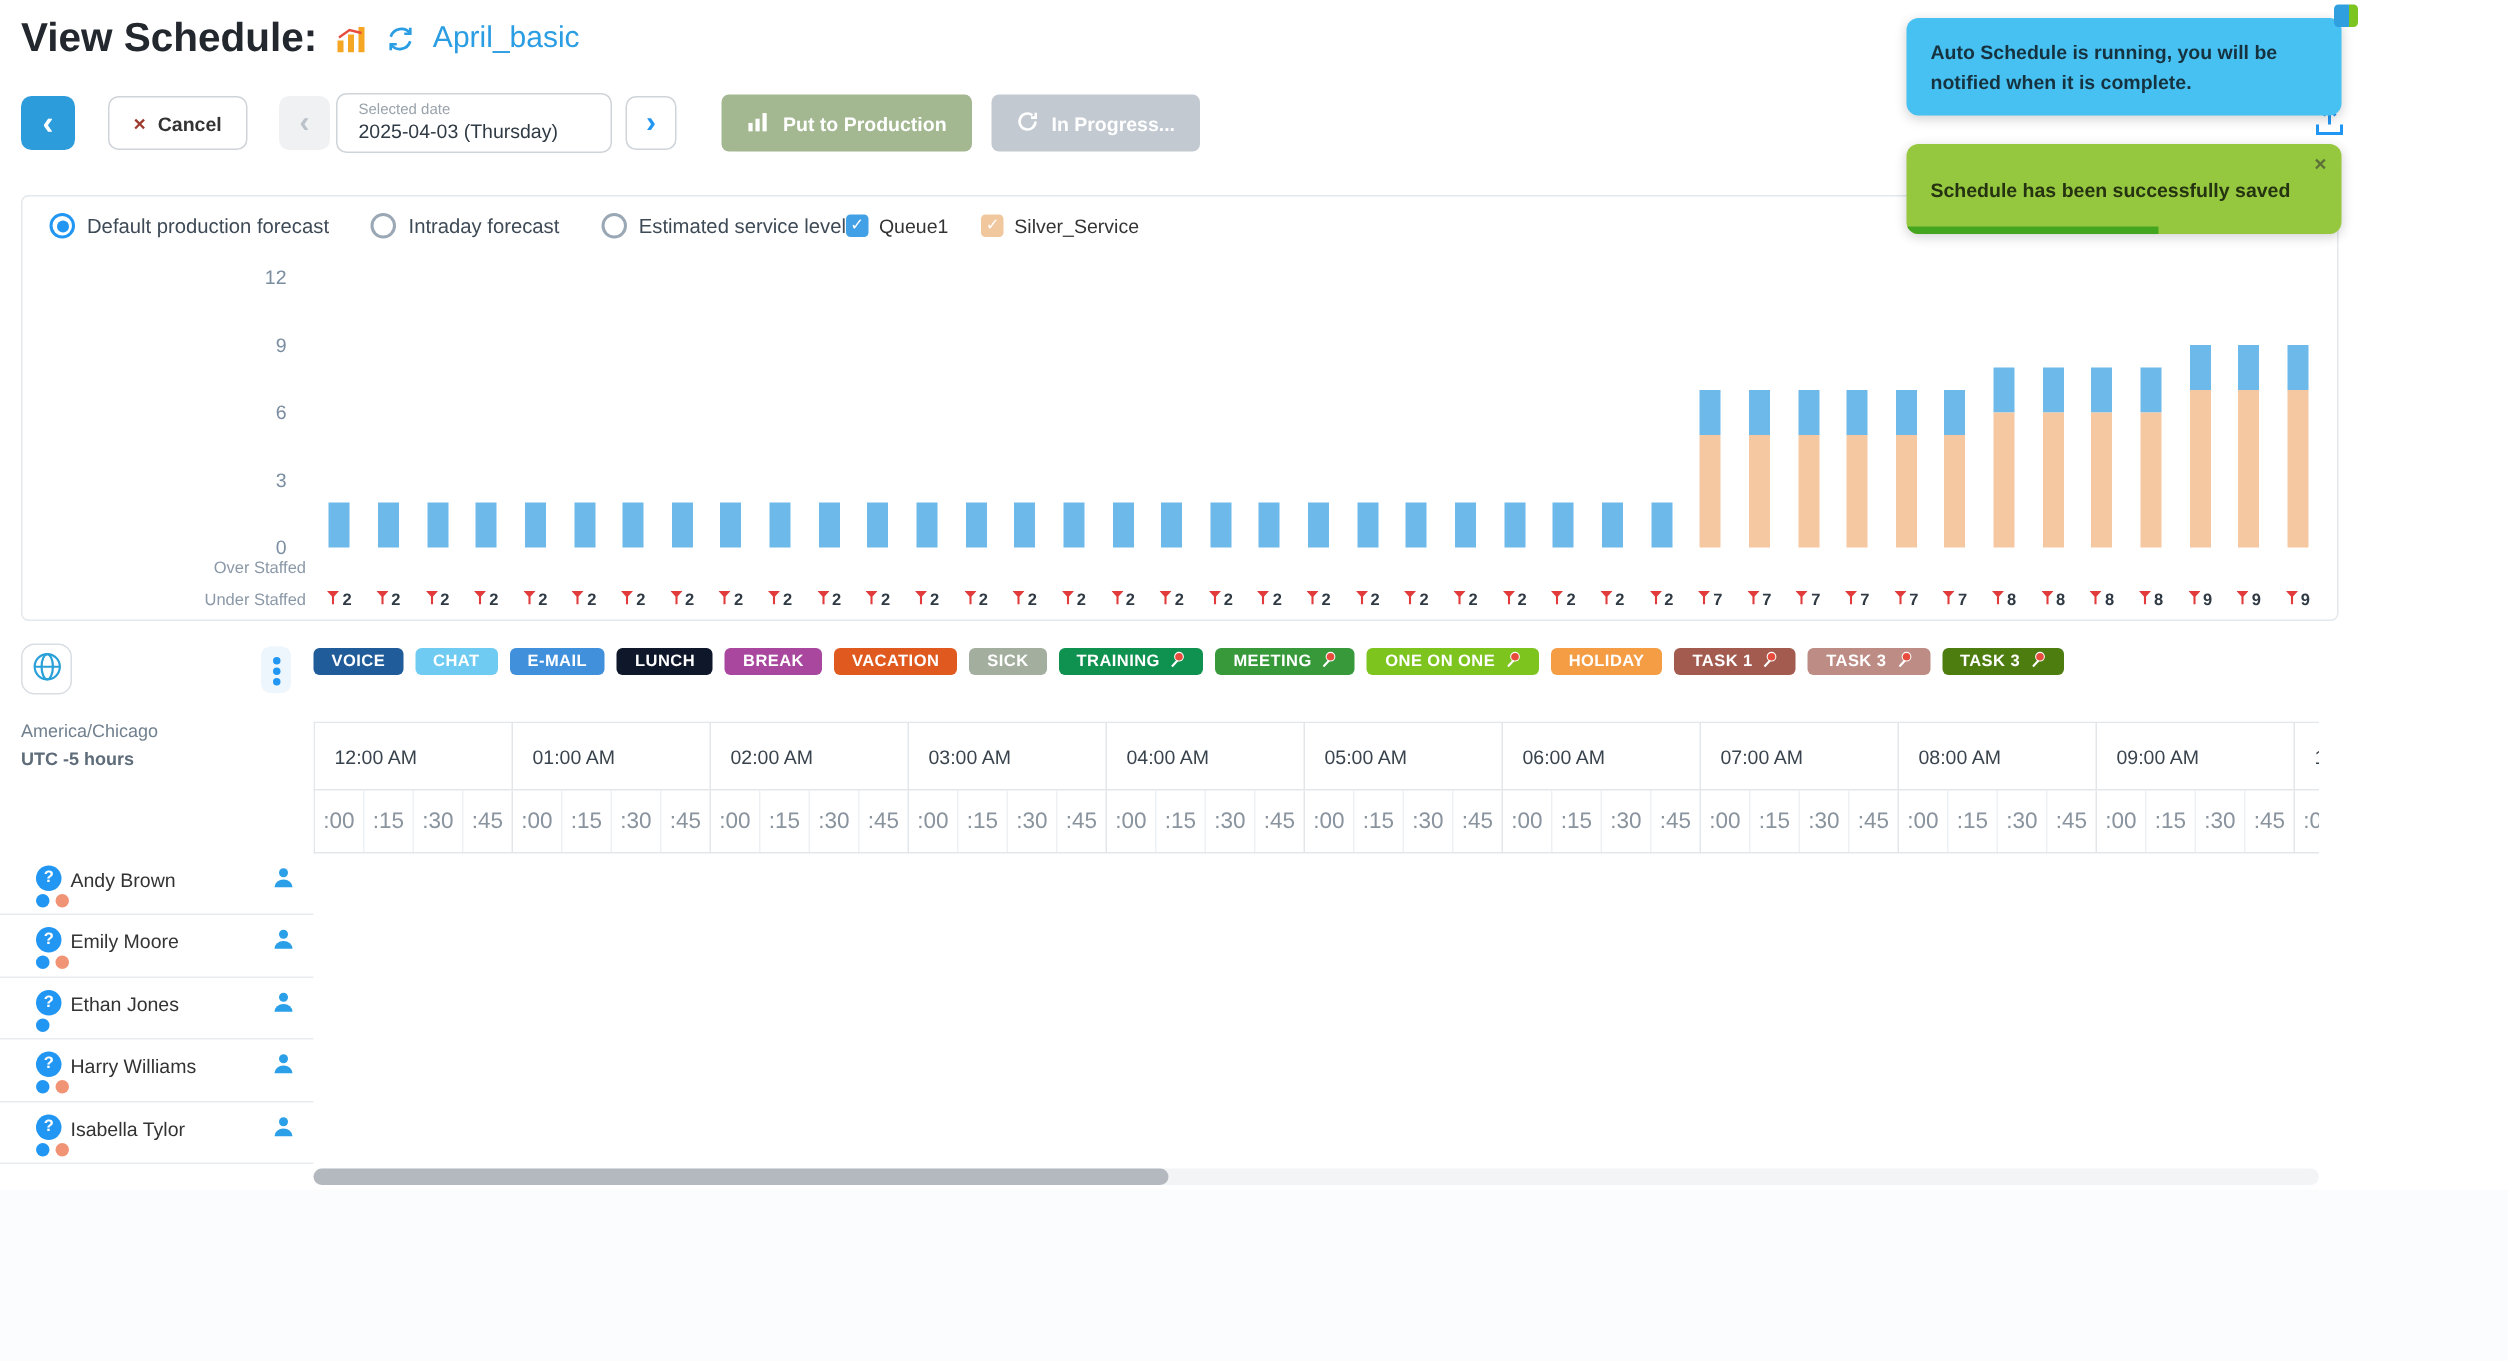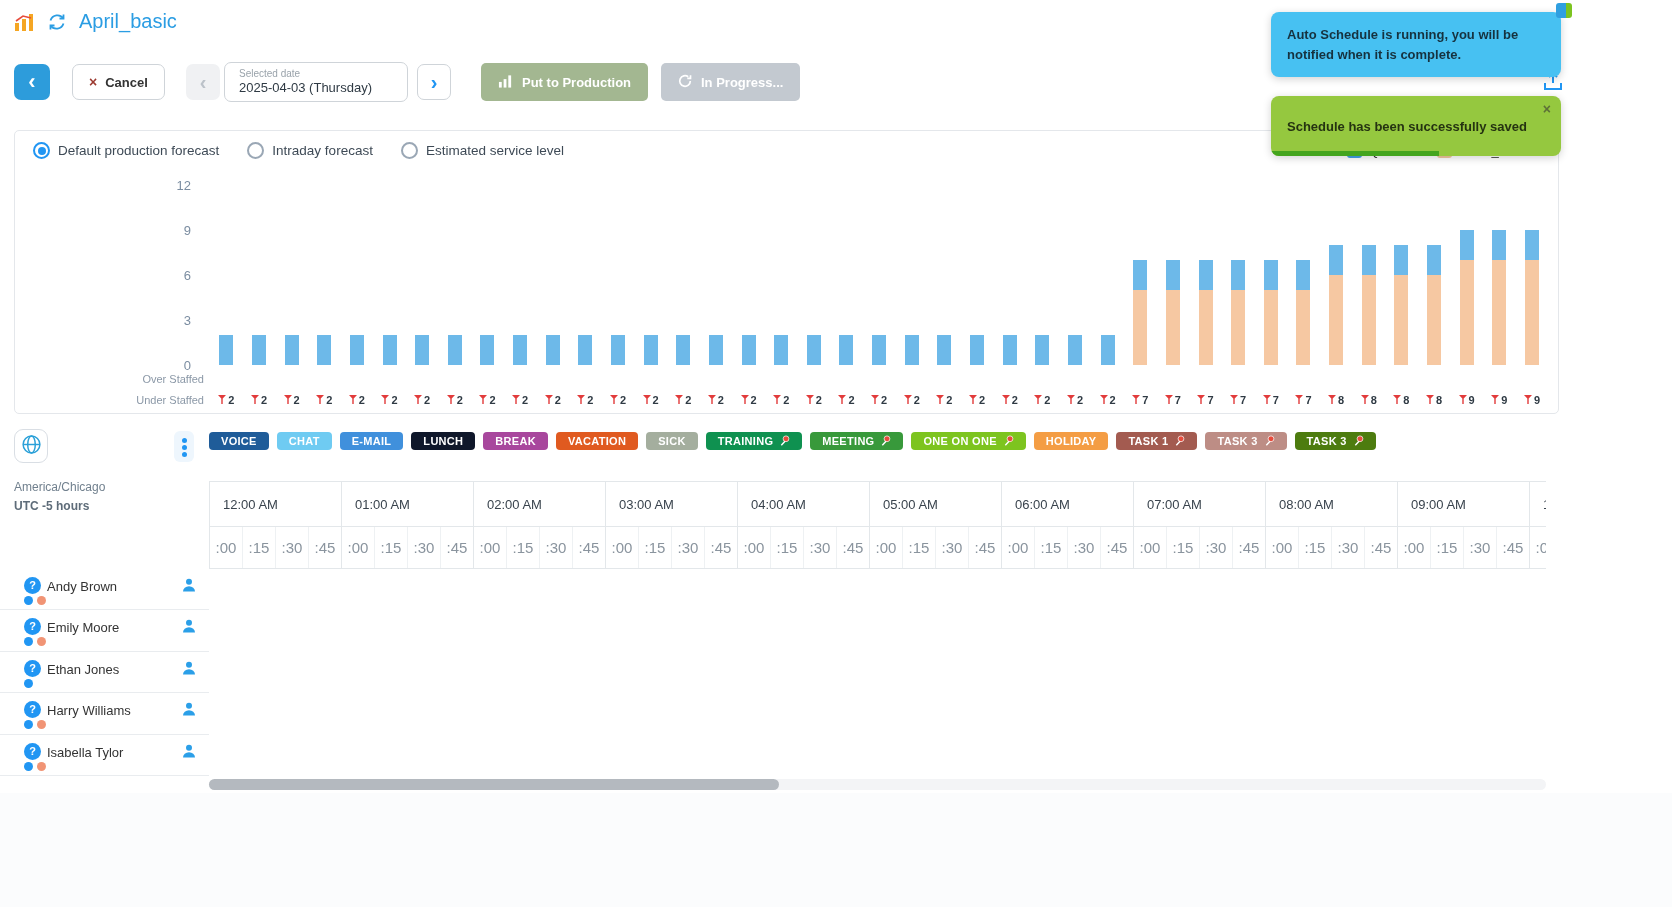--- a/index.html
+++ b/index.html
@@ -37,21 +37,21 @@
   .btn-production { position:absolute; left:467px; top:1px; height:38px; padding:0 17px; background:#a3b791;
     border:none; border-radius:5px; color:#fff; font-size:13px; font-weight:700; display:flex; align-items:center; gap:9px; }
   .btn-inprogress { position:absolute; left:647px; top:1px; height:38px; padding:0 17px; background:#c3c9d0;
     border:none; border-radius:5px; color:#fff; font-size:13px; font-weight:700; display:flex; align-items:center; gap:9px; cursor:default; }
   .export-btn { position:absolute; left:1521px; top:5px; width:30px; height:30px; background:none; border:none; }
 
   
   .chart-card { position:absolute; top:130px; left:14px; width:1545px; height:284px;
     border:1px solid #e4e7eb; border-radius:5px; background:#fff; }
   .chart-controls { position:absolute; top:11px; left:18px; right:16px; display:flex;
-    justify-content:space-between; align-items:center; }
+    justify-content:flex-start; align-items:center; }
   .forecast-options { display:flex; gap:28px; align-items:center; }
   .radio-opt { display:flex; align-items:center; gap:8px; cursor:pointer; }
   .radio { width:17px; height:17px; border-radius:50%; border:2px solid #9aa7b5; background:#fff; position:relative; flex:0 0 17px; }
   .radio.sel { border-color:#2196f3; }
   .radio.sel::after { content:''; position:absolute; inset:2.5px; border-radius:50%; background:#2196f3; }
   .radio-label { font-size:13.5px; color:#3e4a56; }
   .legend { display:flex; gap:22px; align-items:center; }
   .legend-item { display:flex; align-items:center; gap:7px; cursor:pointer; }
   .legend-cb { width:15px; height:15px; border-radius:3px; color:#fff; font-size:11px; line-height:15px;
     text-align:center; flex:0 0 15px; }
@@ -123,20 +123,21 @@
   .toast-success { left:1271px; top:96px; width:290px; height:60px; background:#95c83f;
     padding:0 32px 0 16px; display:flex; align-items:center; font-size:13px; font-weight:700;
     color:#253311; overflow:hidden; }
   .toast-close { position:absolute; top:5px; right:10px; font-size:14px; color:#5d7038; cursor:pointer; }
   .toast-progress { position:absolute; bottom:0; left:0; height:5px; width:58%; background:#44a51e; }
 </style>
 </head>
 <body>
 
 <div class="page-header">
+  <span class="page-title">View Schedule:</span>
   <span class="hdr-icon">
     <svg width="21" height="19" viewBox="0 0 21 19">
         <rect x="1" y="11" width="4" height="8" fill="#f5a623"></rect>
         <rect x="8" y="7" width="4" height="12" fill="#f5a623"></rect>
         <rect x="15" y="2" width="4" height="17" fill="#f5a623"></rect>
         <path d="M2 9 L9 4 L17 6" stroke="#e74c3c" stroke-width="1.6" fill="none"></path>
       </svg>
   </span>
   <span class="hdr-icon">
     <svg width="20" height="20" viewBox="0 0 20 20" fill="none" stroke="#2b9de3" stroke-width="1.8">

